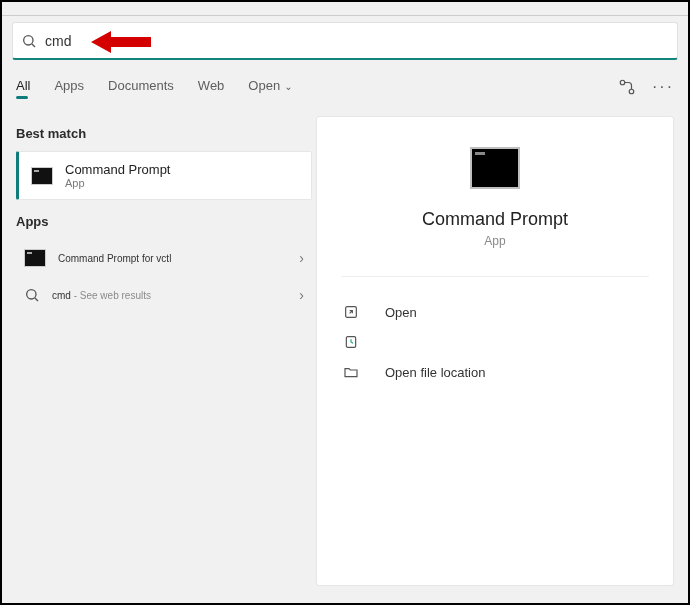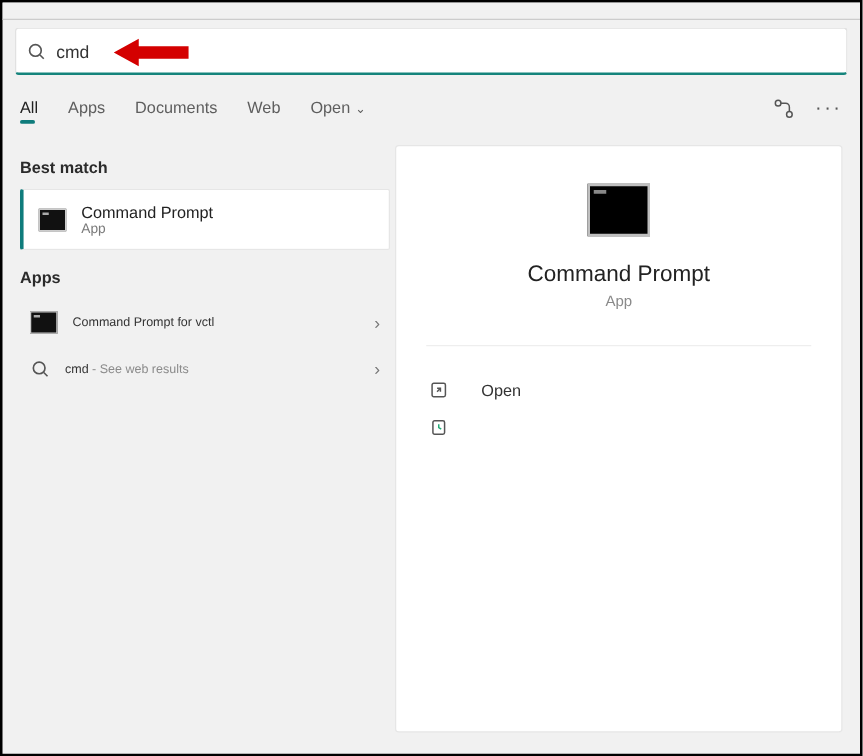--- a/index.html
+++ b/index.html
@@ -161,14 +161,20 @@
           <polyline points="10 10 14 10 14 14"></polyline>
         </svg>
       <span>Open</span>
     </div>
     <div class="action">
       <svg viewBox="0 0 24 24" fill="none" stroke="currentColor" stroke-width="1.8">
           <rect x="5" y="4" width="14" height="16" rx="2"></rect>
           <path d="M12 8v4l3 2" stroke="#2a7"></path>
         </svg>
     </div>
+    <div class="action">
+      <svg viewBox="0 0 24 24" fill="none" stroke="currentColor" stroke-width="1.8">
+          <path d="M3 7h6l2 2h10v10H3z"></path>
+        </svg>
+      <span>Open file location</span>
+    </div>
   </div>
 </div>
 
 </body></html>

